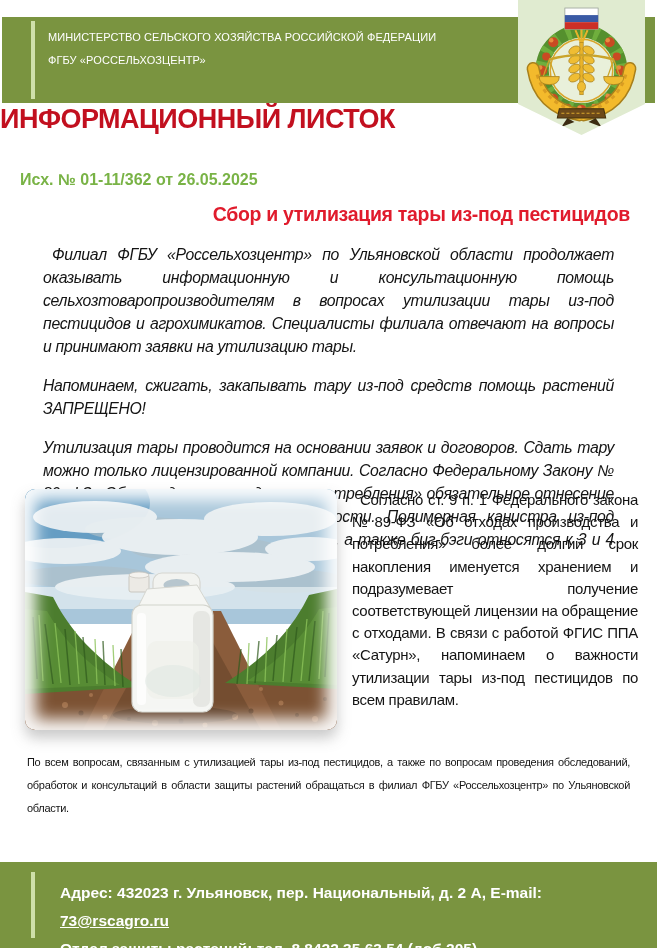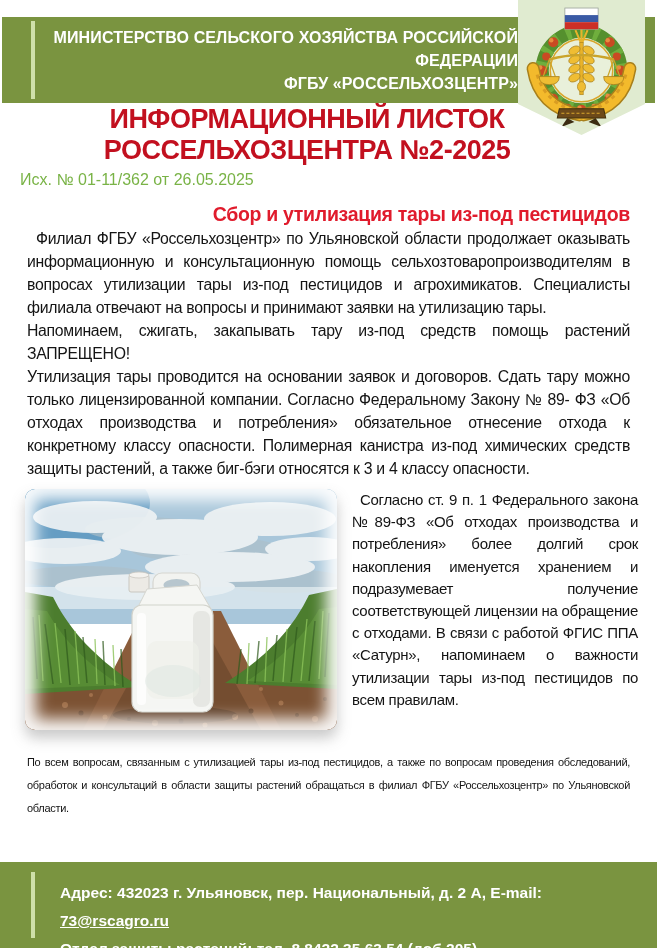--- a/index.html
+++ b/index.html
@@ -3,40 +3,40 @@
 <meta charset="utf-8">
 <style>
   html,body{margin:0;padding:0;background:#ffffff;}
   .page{position:relative;width:657px;height:948px;background:#ffffff;overflow:hidden;
         font-family:"Liberation Sans","DejaVu Sans",sans-serif;color:#141414;}
 
   
   .band-top{position:absolute;left:2px;right:2px;top:17px;height:86px;background:#7a9440;}
   .accent{position:absolute;width:4px;background:#cfe0aa;}
   .band-top .accent{left:29px;top:4px;height:78px;}
-  .org{position:absolute;left:46px;top:9px;width:470px;text-align:right;color:#ffffff;
-       font-weight:bold;font-size:16px;line-height:23px;letter-spacing:0.1px;}
+  .org{position:absolute;left:46px;top:9px;width:470px;text-align:left;color:#ffffff;
+       font-weight:normal;font-size:11px;line-height:23px;letter-spacing:0.1px;}
 
   
   .pennant{position:absolute;left:518px;top:0;width:127px;height:135px;background:#e0ebd0;
            -webkit-clip-path:polygon(0 0,100% 0,100% 77%,50% 100%,0 77%);
            clip-path:polygon(0 0,100% 0,100% 77%,50% 100%,0 77%);}
   .pennant svg{position:absolute;left:3px;top:4px;}
 
   
-  .title{position:absolute;left:0;top:104px;width:614px;text-align:center;color:#c2101f;
+  .title{position:absolute;left:0;top:104px;width:614px;color:#c2101f;
          font-weight:bold;font-size:27px;line-height:31px;letter-spacing:-0.5px;}
-  .ref{position:absolute;left:20px;top:171px;color:#79b346;font-weight:normal;font-size:16px;}
+  .ref{position:absolute;left:20px;top:171px;color:#79b346;font-weight:bold;font-size:16px;}
   .subject{position:absolute;left:27px;right:27px;top:203px;text-align:right;color:#e01b2c;
            font-weight:bold;font-size:19.5px;letter-spacing:-0.3px;}
 
   
   .intro{position:absolute;left:27px;top:227px;width:603px;font-size:15.8px;line-height:23px;
          text-align:justify;letter-spacing:-0.3px;}
-  .intro p{margin:0;}
+  .intro p{margin:16px;font-style:italic;}
   .indent{text-indent:9px;}
 
   .media{position:absolute;left:25px;top:489px;width:613px;}
   .photo{position:relative;width:312px;height:241px;border-radius:10px;overflow:hidden;
          box-shadow:0 8px 14px rgba(100,100,100,.35);}
   .photo::after{content:"";position:absolute;left:0;top:0;right:0;bottom:0;border-radius:10px;
          box-shadow:inset 0 0 16px 11px rgba(255,255,255,.95);pointer-events:none;}
   .side{position:absolute;left:327px;top:0;width:286px;font-size:15px;line-height:22.2px;
         text-align:justify;letter-spacing:-0.3px;text-indent:8px;}
 
@@ -137,21 +137,20 @@
       <g>
         <rect x="43.5" y="4" width="33" height="21" fill="#ffffff" stroke="#9aa39a" stroke-width="0.8"></rect>
         <rect x="43.5" y="11" width="33" height="7" fill="#3a5aa5"></rect>
         <rect x="43.5" y="18" width="33" height="7" fill="#cc2f26"></rect>
       </g>
     </svg>
   </div>
 
   <div class="title">
     <div>ИНФОРМАЦИОННЫЙ ЛИСТОК</div>
-    <div>РОССЕЛЬХОЗЦЕНТРА №2-2025</div>
   </div>
 
   <div class="ref">Исх. № 01-11/362  от 26.05.2025</div>
 
   <div class="subject">Сбор и утилизация тары из-под пестицидов</div>
 
   <div class="intro">
     <p class="indent">Филиал ФГБУ «Россельхозцентр» по Ульяновской области продолжает оказывать информационную и консультационную помощь сельхозтоваропроизводителям в вопросах утилизации тары из-под пестицидов и агрохимикатов. Специалисты филиала отвечают на вопросы и принимают заявки на утилизацию тары.</p>
     <p>Напоминаем, сжигать, закапывать тару из-под средств помощь растений ЗАПРЕЩЕНО!</p>
     <p>Утилизация тары проводится на основании заявок и договоров. Сдать тару можно только лицензированной компании. Согласно Федеральному Закону № 89- ФЗ «Об отходах производства и потребления» обязательное отнесение отхода к конкретному классу опасности. Полимерная канистра из-под химических средств защиты растений, а также биг-бэги относятся к 3 и 4 классу опасности.</p>

